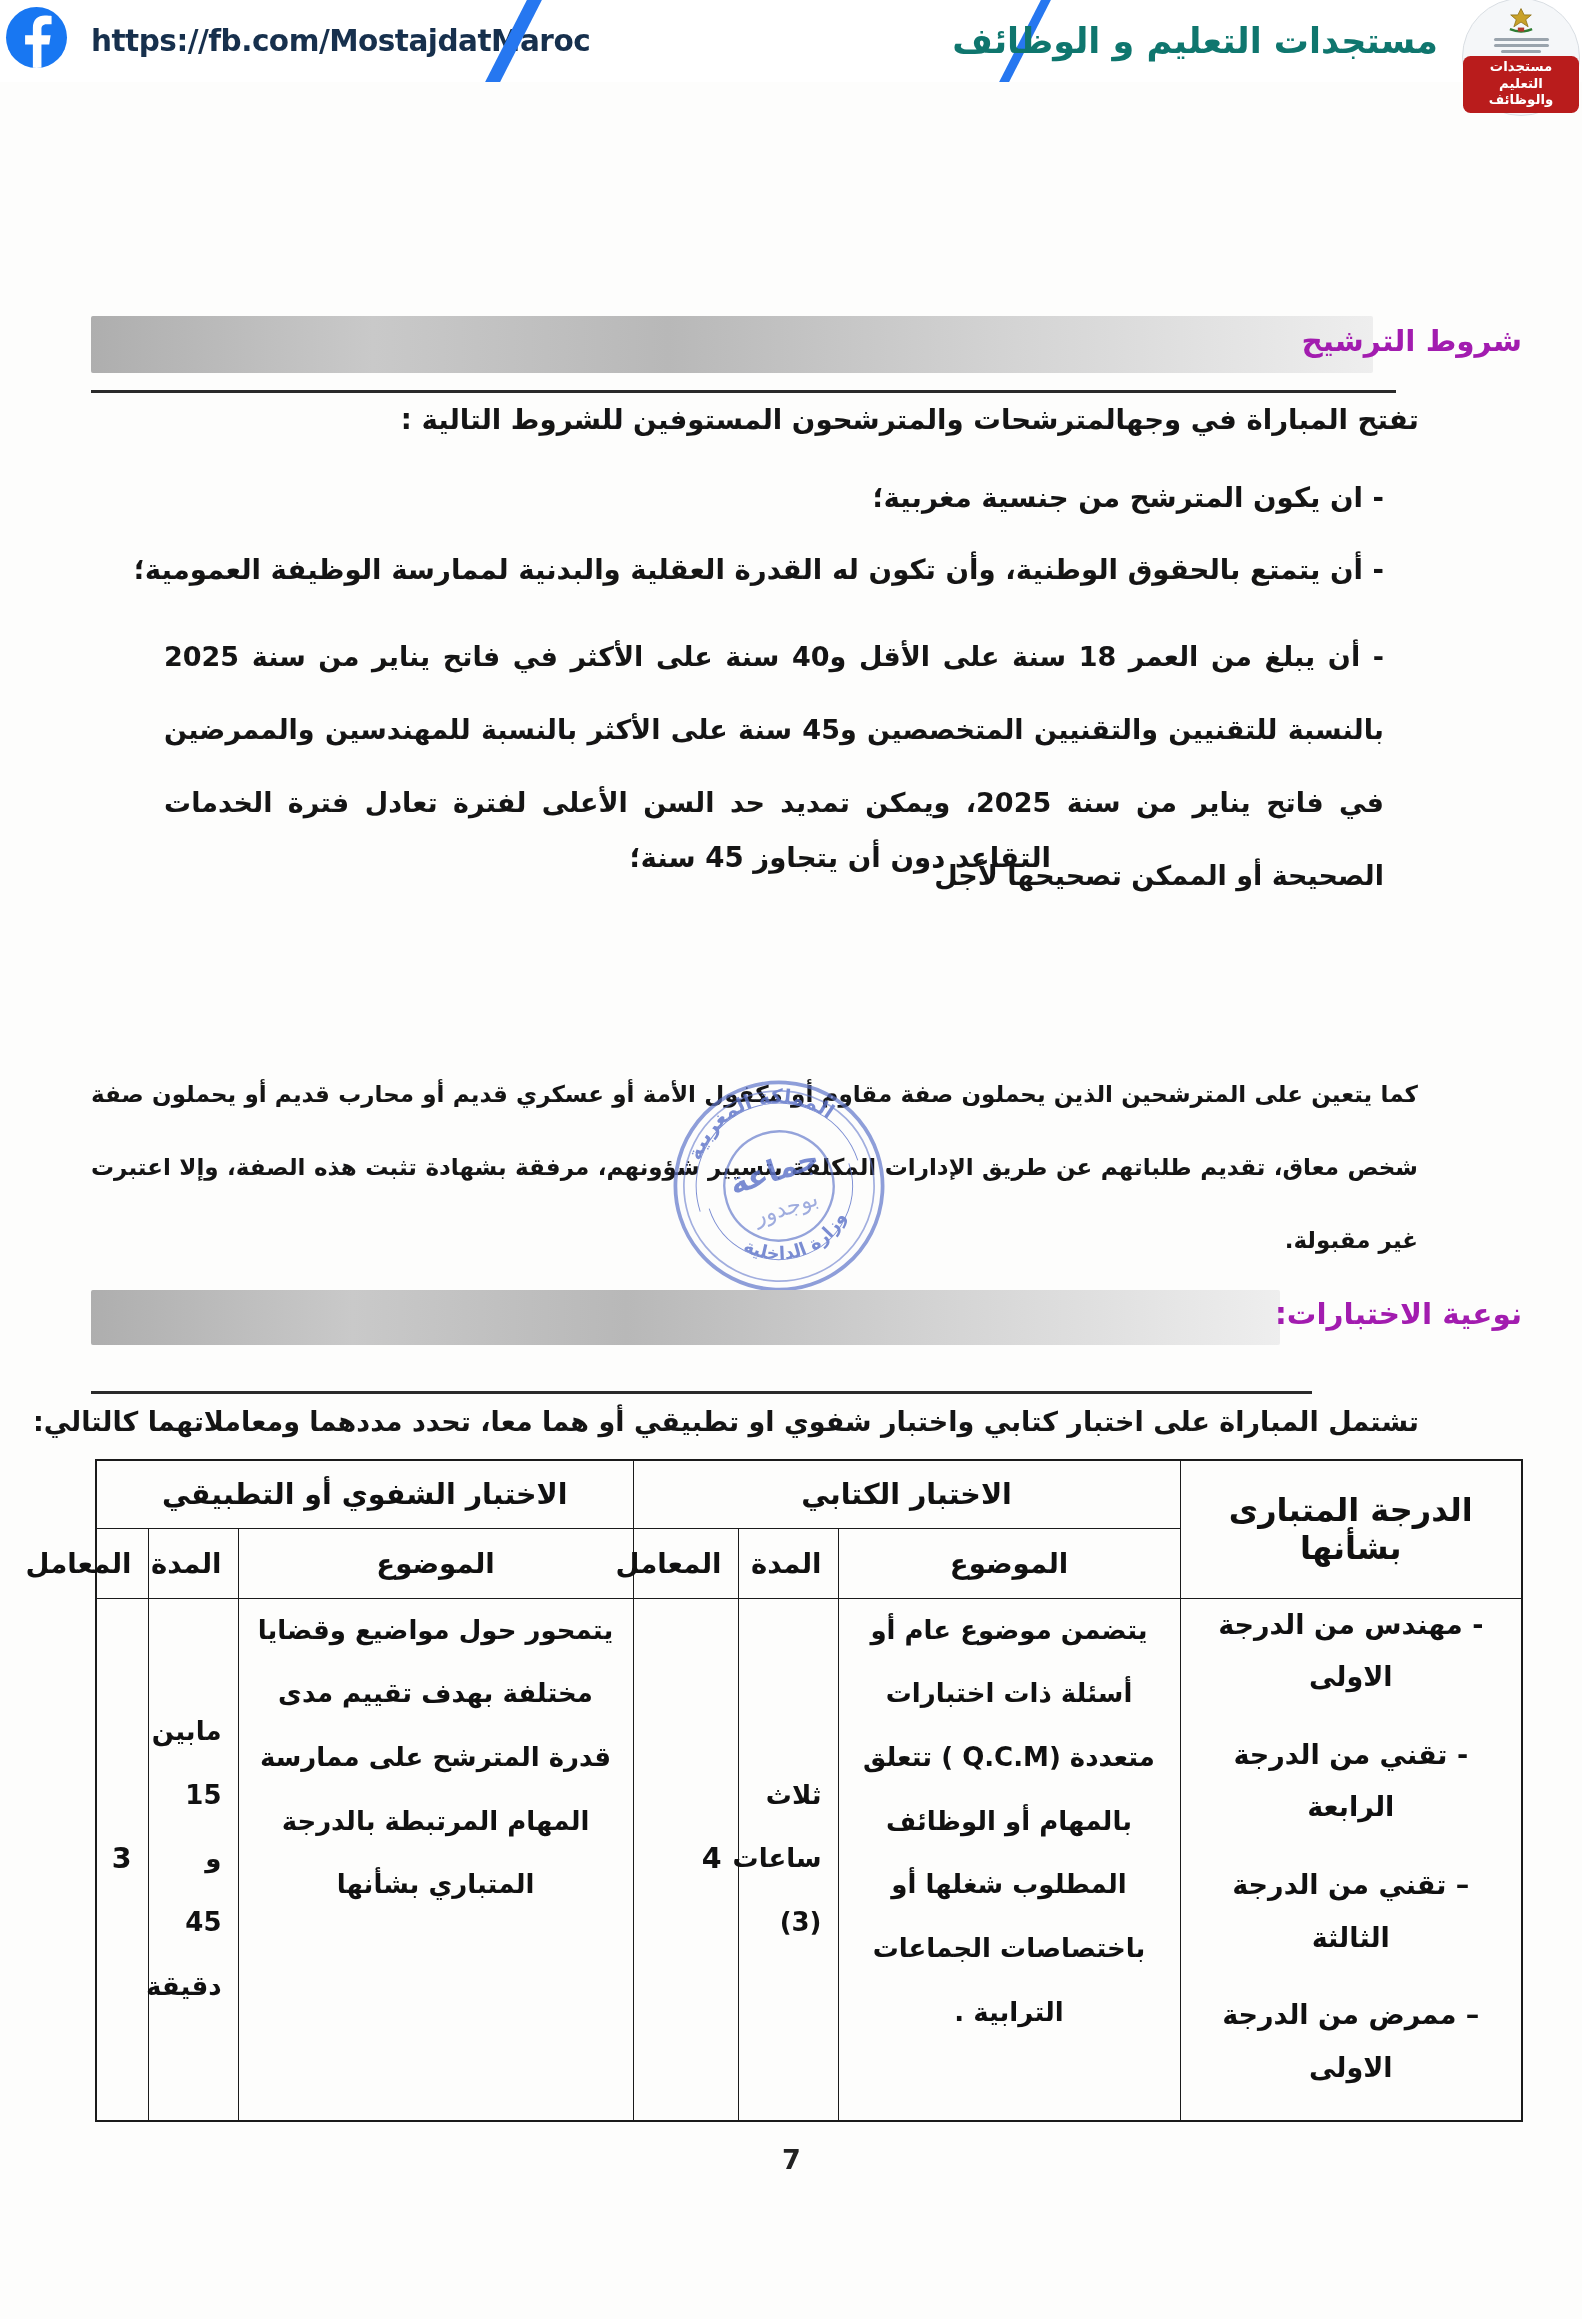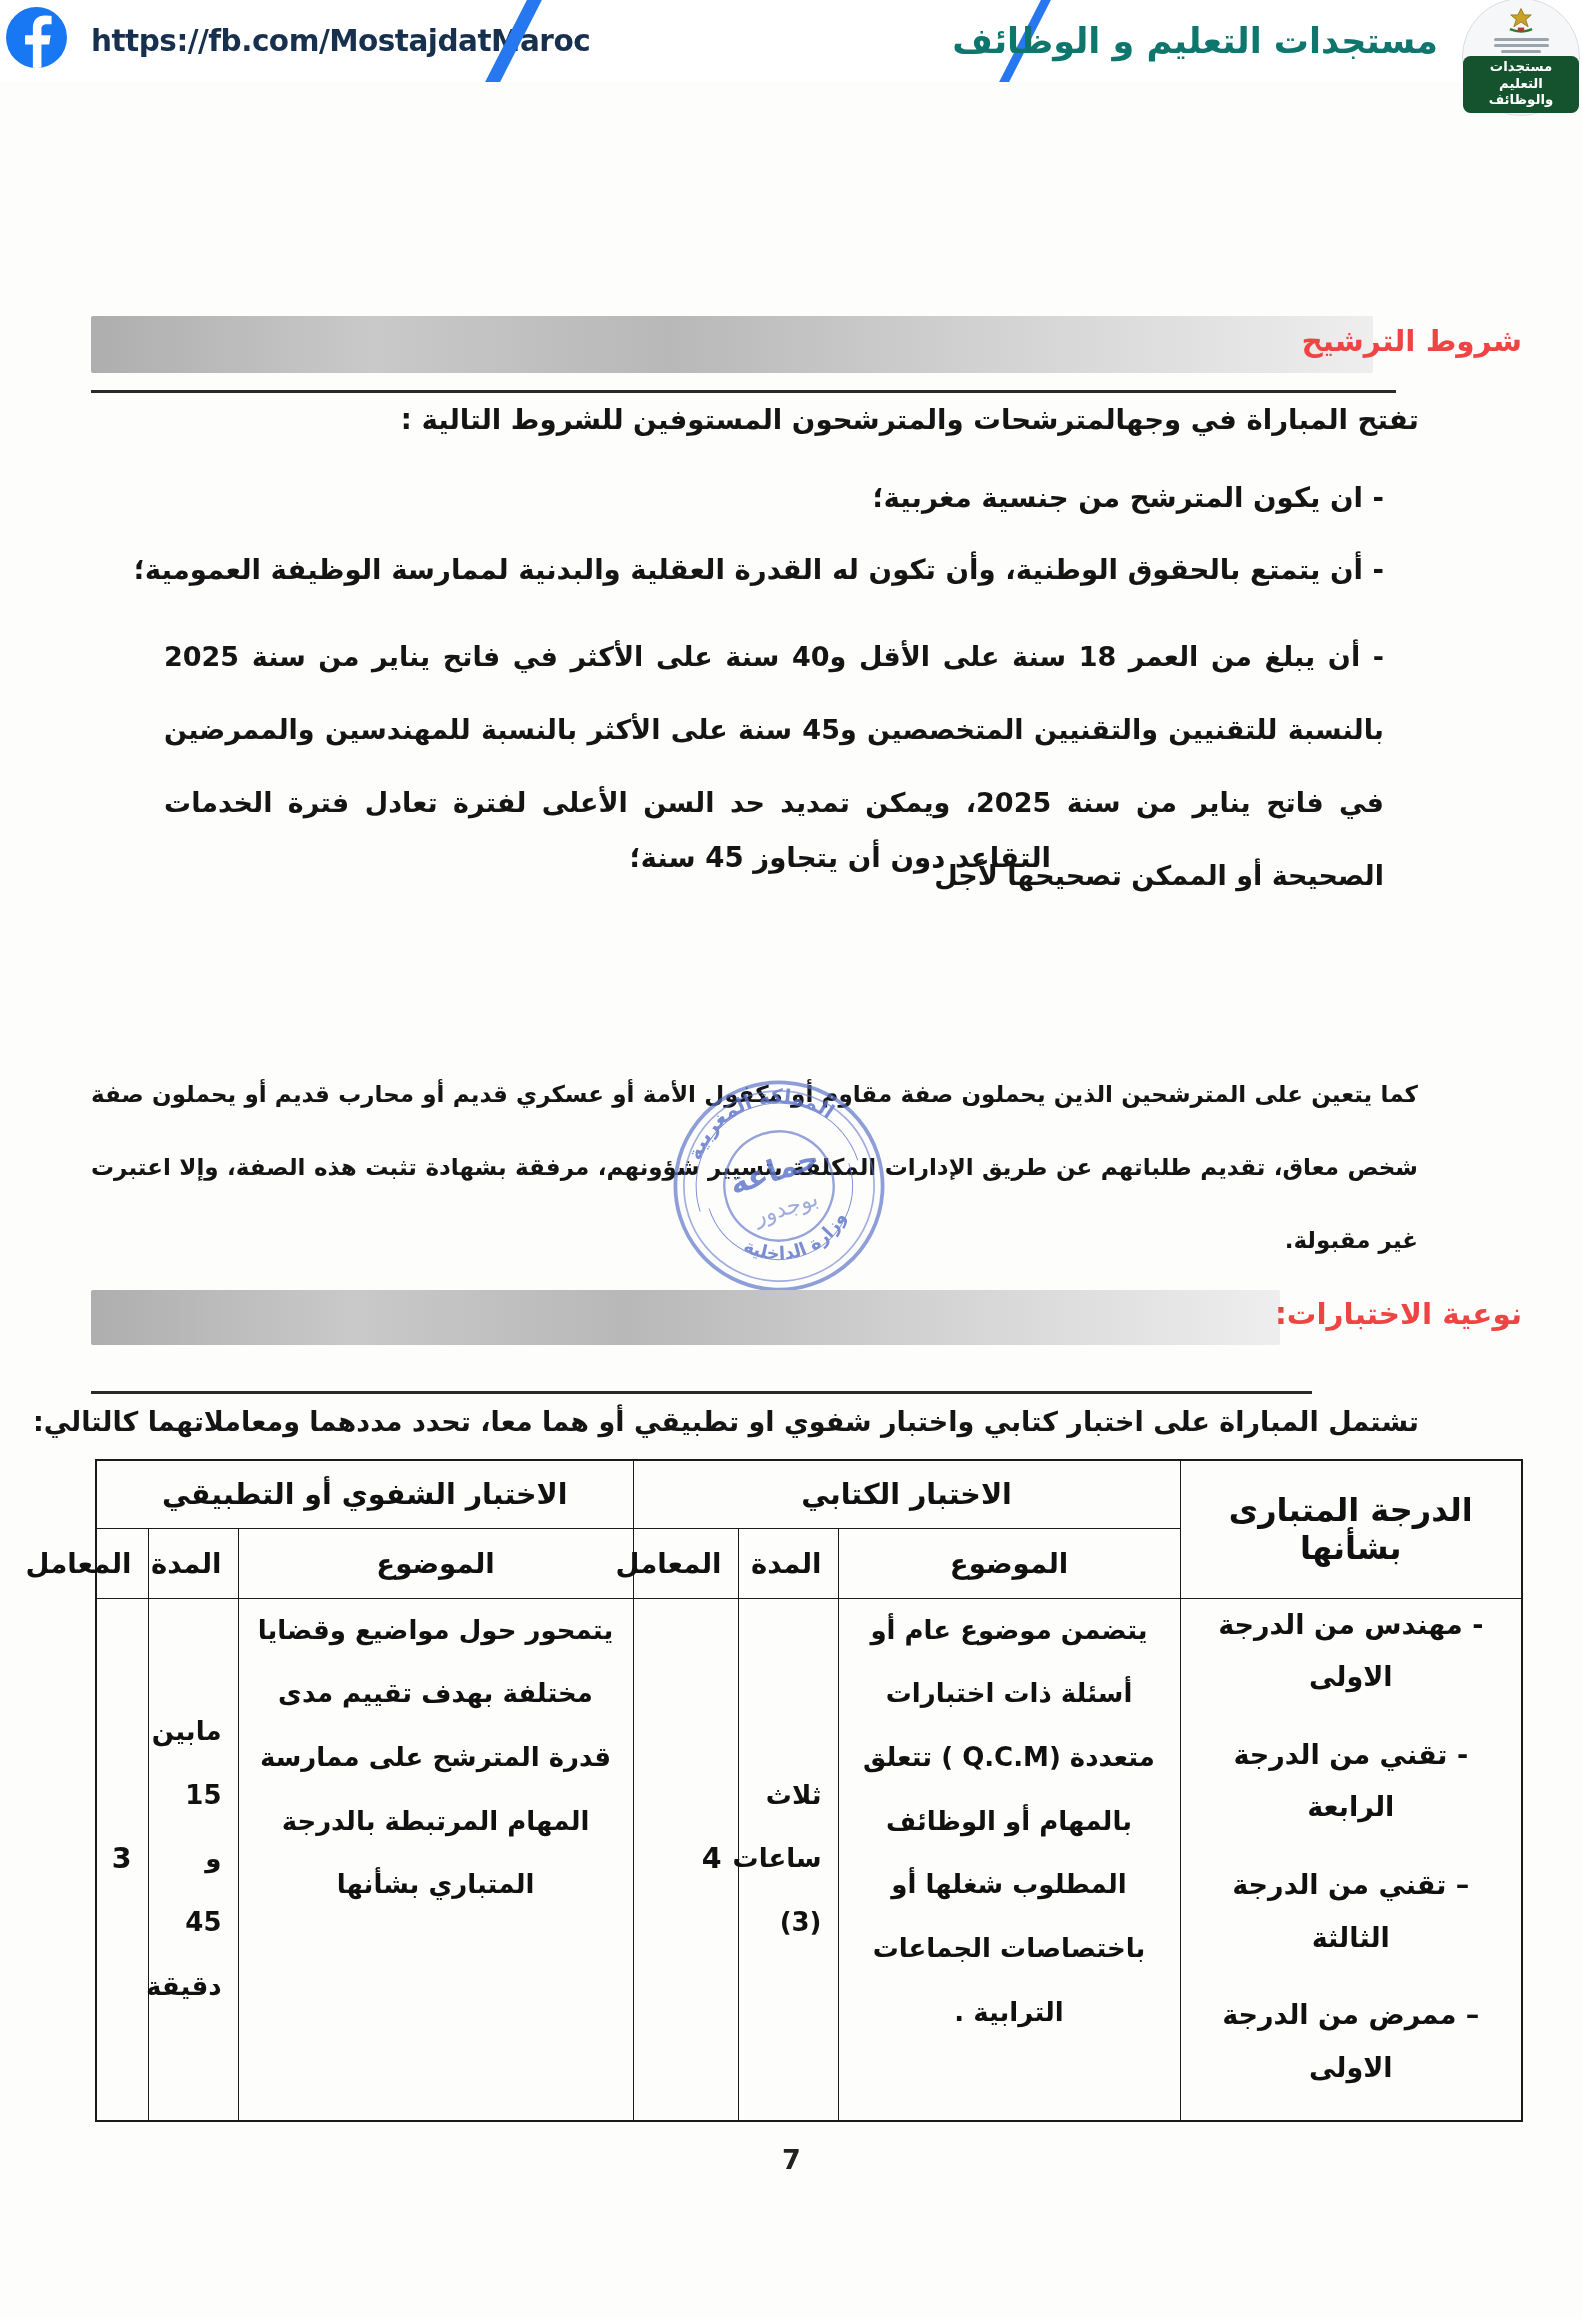--- a/index.html
+++ b/index.html
@@ -20,28 +20,28 @@
   .sliver-left{left:506px;}
   .sliver-right{left:1020px;width:9.5px;}
   .brand-title{position:absolute;left:1035px;top:0;width:403px;height:82px;line-height:82px;
                text-align:center;direction:rtl;font-size:35px;font-weight:bold;color:#0f766e;white-space:nowrap;}
   
   .site-logo{position:absolute;left:1462px;top:-1.9px;width:118px;height:118px;border-radius:50%;
              background:#f5f7f9;border:1.9px solid #d9dee3;box-sizing:border-box;
              display:flex;flex-direction:column;align-items:center;padding-top:7.6px;}
   .logo-fineprint{width:55px;height:2.9px;background:#9aa4ad;border-radius:1.9px;margin-top:2.9px;}
   .logo-fineprint.short{width:40px;}
-  .logo-banner{margin-top:3.8px;background:#14532d;border-radius:7.6px;padding:2.9px 6.7px 3.8px;
+  .logo-banner{margin-top:3.8px;background:#b91c1c;border-radius:7.6px;padding:2.9px 6.7px 3.8px;
                text-align:center;color:#fff;font-weight:bold;direction:rtl;line-height:1.25;font-size:13.3px;}
   
   .band{position:absolute;height:57px;border-radius:1.9px;
         background:linear-gradient(90deg,#aeaeae 0%,#c9c9c9 22%,#b8b8b8 45%,#d2d2d2 70%,#eeeeee 100%);}
   .band1{left:91px;top:316px;width:1282px;}
   .band2{left:91px;top:1290px;width:1189px;height:55px;}
-  .sec-title{position:absolute;direction:rtl;font-size:29.5px;font-weight:bold;color:#ef4444;white-space:nowrap;}
+  .sec-title{position:absolute;direction:rtl;font-size:29.5px;font-weight:bold;color:#a21caf;white-space:nowrap;}
   .sec1{right:61px;top:324px;}
   .sec2{right:61px;top:1297px;}
   .hr{position:absolute;background:#2a2a2a;height:2.9px;}
   .hr1{left:91px;top:390px;width:1305px;}
   .hr2{left:91px;top:1391px;width:1221px;}
   .ar{direction:rtl;font-weight:bold;color:#151515;}
   .intro{position:absolute;right:164px;top:403px;font-size:27.6px;white-space:nowrap;}
   .cond1{position:absolute;right:199px;top:481px;font-size:27.6px;white-space:nowrap;}
   .cond2{position:absolute;right:199px;top:553px;font-size:27.6px;white-space:nowrap;}
   .cond3a{position:absolute;right:199px;left:164px;top:620px;font-size:27px;line-height:73px;

